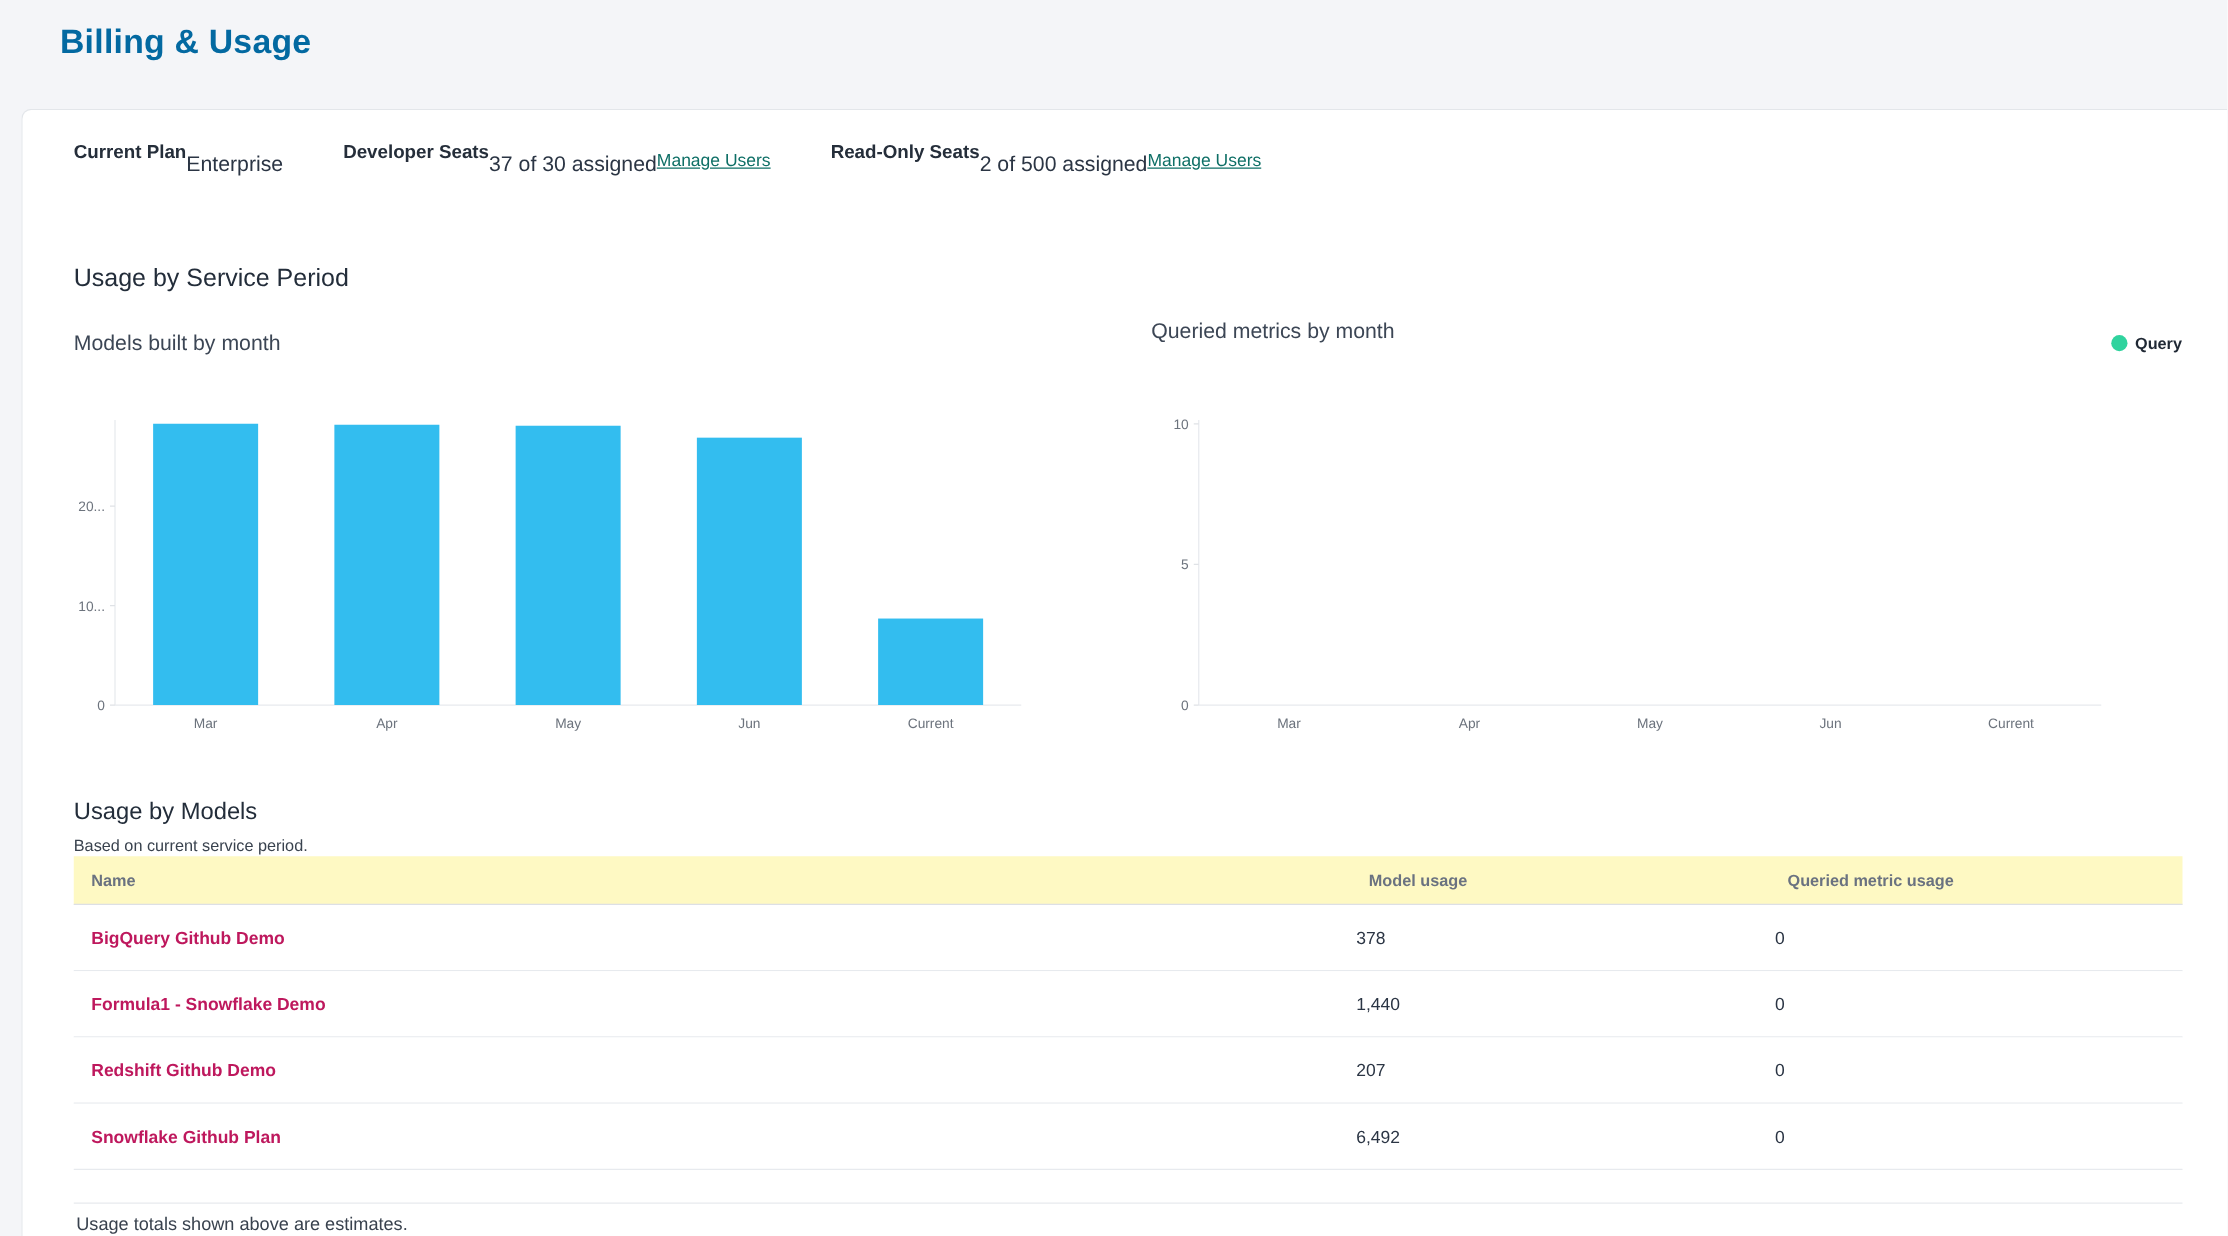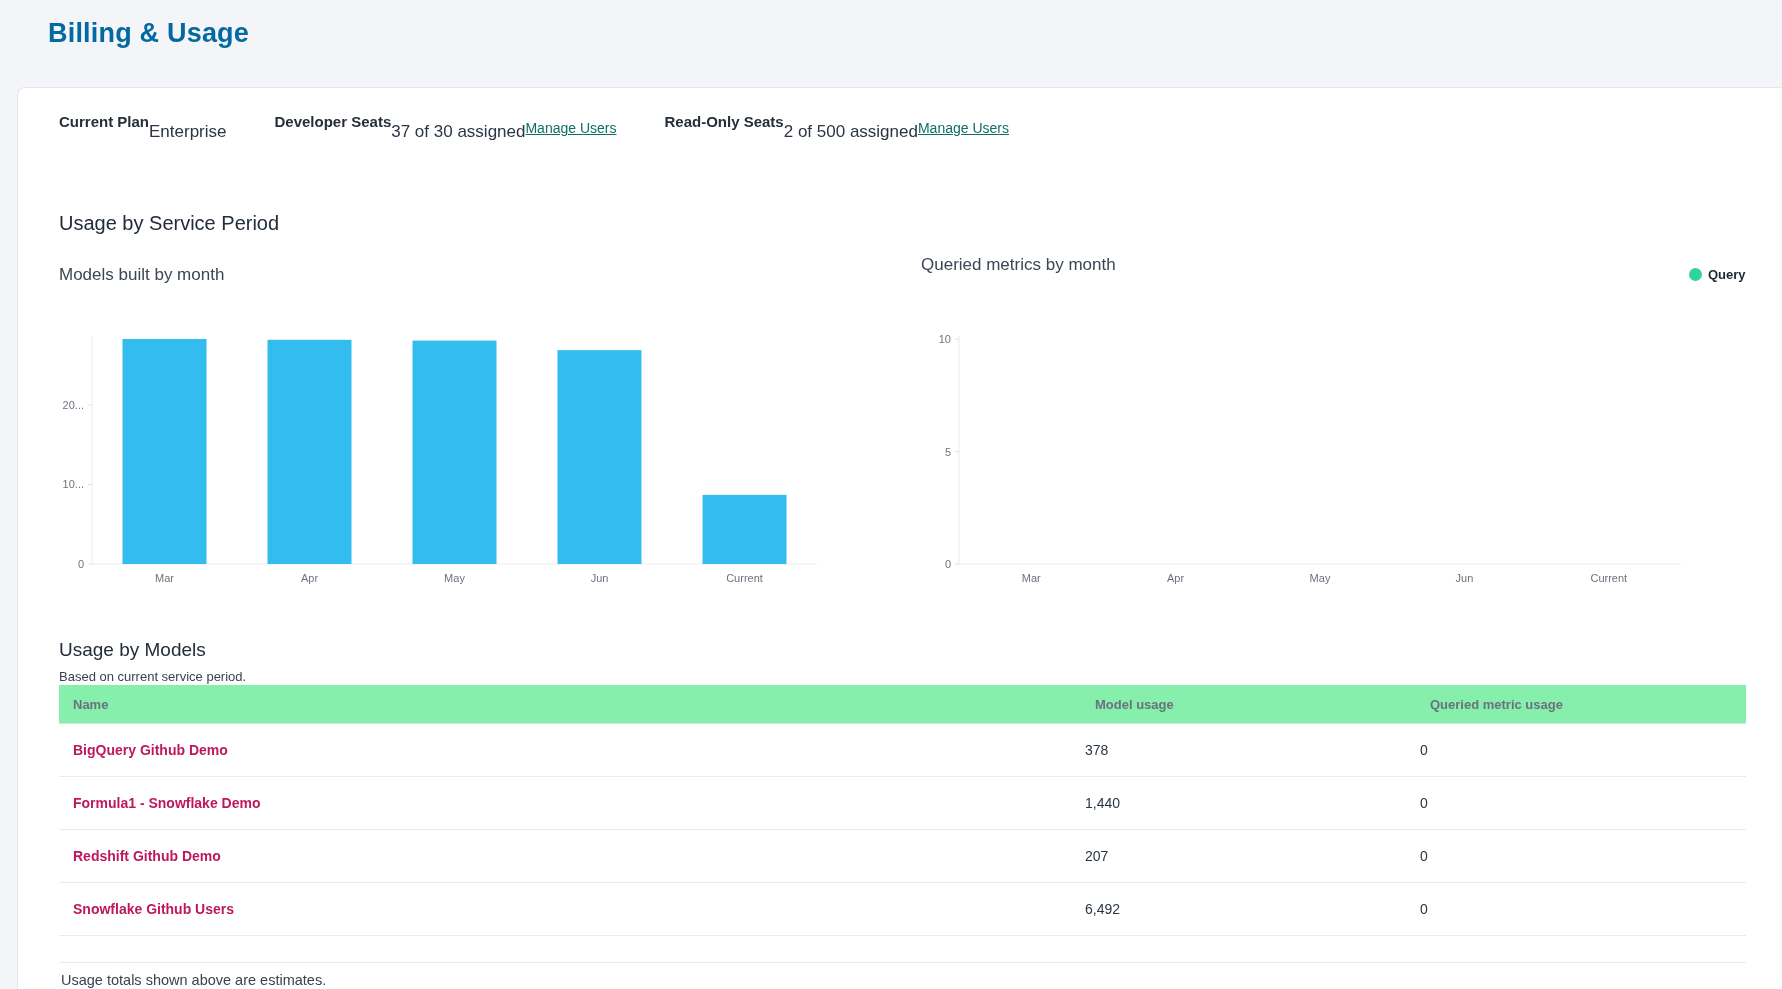--- a/index.html
+++ b/index.html
@@ -32,21 +32,21 @@
   .chart-box { position:absolute; top:213px; }
   .chart-box.left  { left:41px; }
   .chart-box.right { left:903px; }
   svg text.tick { font-size:11px; fill:#6c737d; font-family:"Liberation Sans", sans-serif; }
 
   .project-title { position:absolute; left:41px; top:551px; font-size:19px; font-weight:500; color:#232d3a; }
   .project-sub   { position:absolute; left:41px; top:581px; font-size:13px; font-weight:400; color:#39424e; }
 
   .table { position:absolute; left:41px; top:597px; width:1687px; }
   .trow { display:grid; grid-template-columns:1026px 335px 1fr; align-items:center; }
-  .trow.head { height:39px; background:#86efac; border-bottom:1px solid #dde0e5; }
+  .trow.head { height:39px; background:#fef9c3; border-bottom:1px solid #dde0e5; }
   .trow.body { height:53px; border-bottom:1px solid #e7eaee; background:#ffffff; }
   .trow.footer { height:27px; border-bottom:1px solid #e7eaee; }
   .th { font-size:13px; font-weight:700; color:#6a7280;padding-left:10px; }
   .td { font-size:14px; font-weight:400; color:#2b3544; }
   .td.name { font-weight:700; color:#be185d; }
   .cell-1 { padding-left:14px; }
 
   .footnote { position:absolute; left:43px; top:884px; font-size:14.5px; color:#39424e; }
 </style>
 </head>
@@ -142,21 +142,21 @@
           <div class="td name cell-1">Formula1 - Snowflake Demo</div>
           <div class="td">1,440</div>
           <div class="td">0</div>
         </div>
         <div class="trow body">
           <div class="td name cell-1">Redshift Github Demo</div>
           <div class="td">207</div>
           <div class="td">0</div>
         </div>
         <div class="trow body">
-          <div class="td name cell-1">Snowflake Github Users</div>
+          <div class="td name cell-1">Snowflake Github Plan</div>
           <div class="td">6,492</div>
           <div class="td">0</div>
         </div>
       </div>
     <div class="trow footer"></div>
   </div>
 
   <div class="footnote">Usage totals shown above are estimates.</div>
 </div>
 

